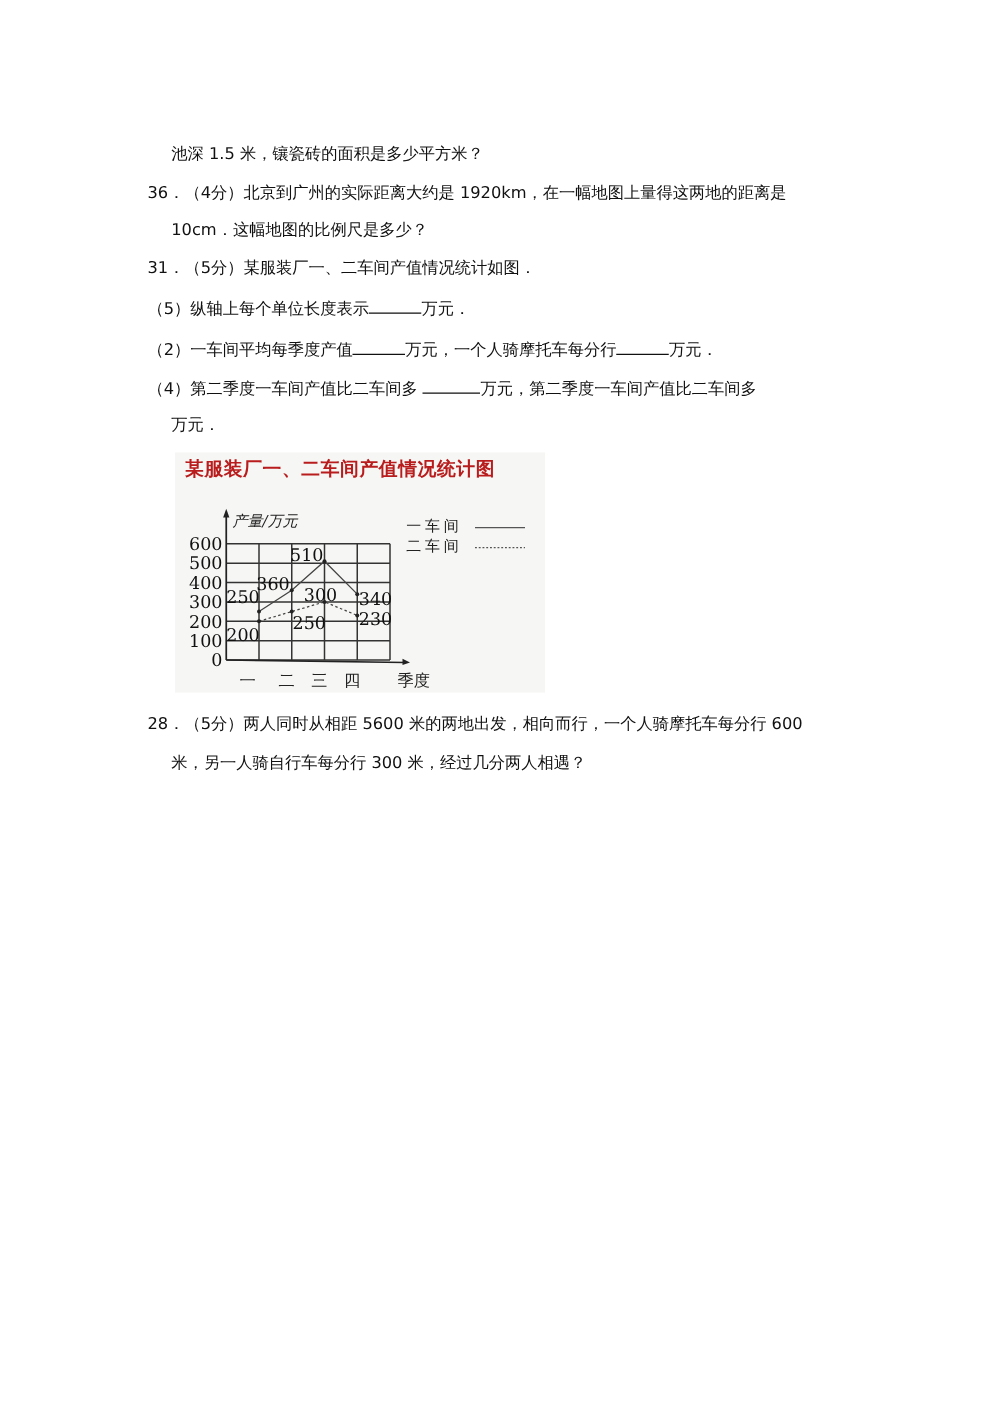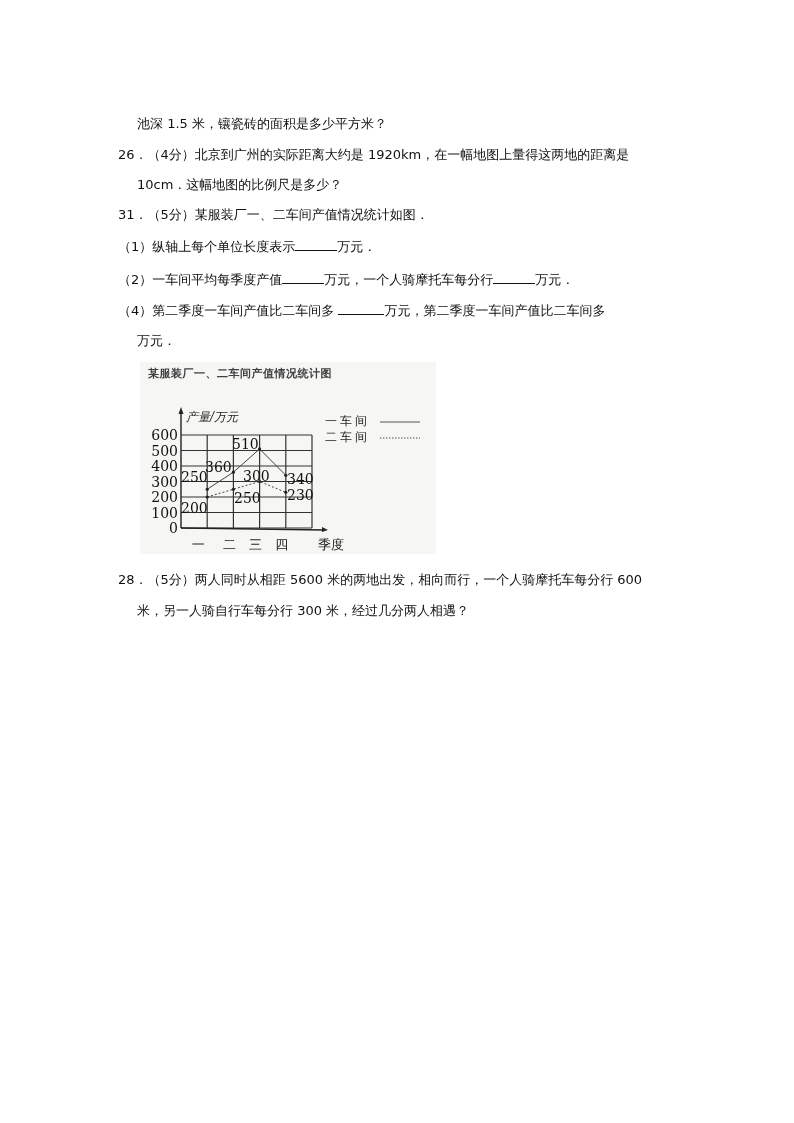--- a/index.html
+++ b/index.html
@@ -1,36 +1,36 @@
 <!DOCTYPE html>
 <html><head>
 <meta charset="utf-8">
 <style>
   html, body { margin:0; padding:0; background:#ffffff; }
   body { width:794px; height:1123px; position:relative; overflow:hidden;
          font-family:"DejaVu Sans", sans-serif; color:#111; }
   .line { position:absolute; font-size:13px; line-height:16px; white-space:nowrap; }
   .blank { display:inline-block; border-bottom:1px solid #111; height:12px; vertical-align:baseline; }
   .chart-wrap { position:absolute; left:140px; top:362px; width:296px; height:192px; background:#f6f6f4; }
-  .chart-title { position:absolute; left:148px; top:366px; font-size:11px; font-weight:bold; color:#404040;
+  .chart-title { position:absolute; left:148px; top:366px; font-size:15px; font-weight:bold; color:#b91c1c;
                  font-family:"DejaVu Sans", sans-serif; letter-spacing:0.5px; }
   svg text { font-family:"DejaVu Serif", serif; }
 </style>
 </head>
 <body>
 
 <div class="line" style="left:137px;top:116px;">池深 1.5 米，镶瓷砖的面积是多少平方米？</div>
 
-<div class="line" style="left:118px;top:147px;">26．（4分）北京到广州的实际距离大约是 1920km，在一幅地图上量得这两地的距离是</div>
+<div class="line" style="left:118px;top:147px;">36．（4分）北京到广州的实际距离大约是 1920km，在一幅地图上量得这两地的距离是</div>
 <div class="line" style="left:137px;top:177px;text-align:right;">10cm．这幅地图的比例尺是多少？</div>
 
 <div class="line" style="left:118px;top:207px;">31．（5分）某服装厂一、二车间产值情况统计如图．</div>
 
 <div class="line" style="left:118px;top:238px;">
-  <span>（1）纵轴上每个单位长度表示</span><span class="blank" style="width:42px"></span><span>万元．</span>
+  <span>（5）纵轴上每个单位长度表示</span><span class="blank" style="width:42px"></span><span>万元．</span>
 </div>
 
 <div class="line" style="left:118px;top:271px;">
   <span>（2）一车间平均每季度产值</span><span class="blank" style="width:42px"></span><span>万元，一个人骑摩托车每分行</span><span class="blank" style="width:42px"></span><span>万元．</span>
 </div>
 
 <div class="line" style="left:118px;top:302px;">
   <span>（4）第二季度一车间产值比二车间多</span>&nbsp;<span class="blank" style="width:46px"></span><span>万元，第二季度一车间产值比二车间多</span>
 </div>
 <div class="line" style="left:137px;top:333px;">万元．</div>

